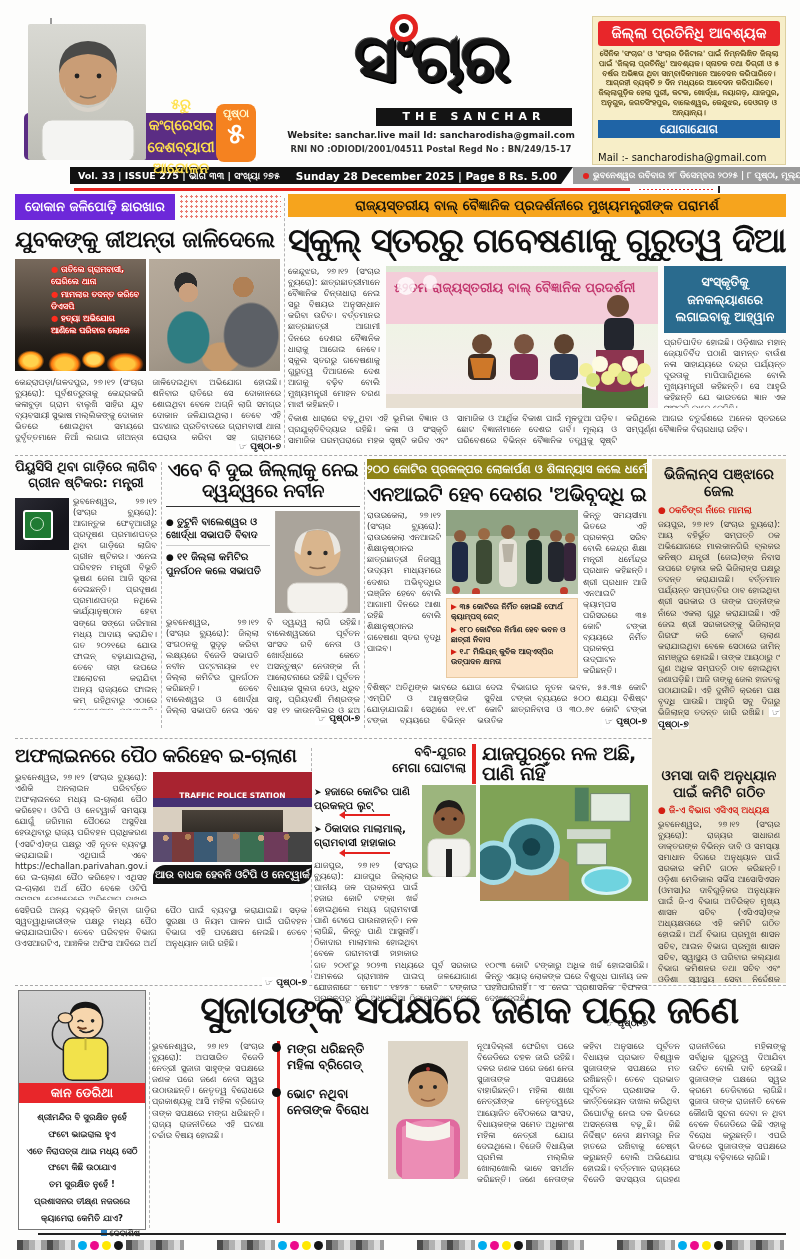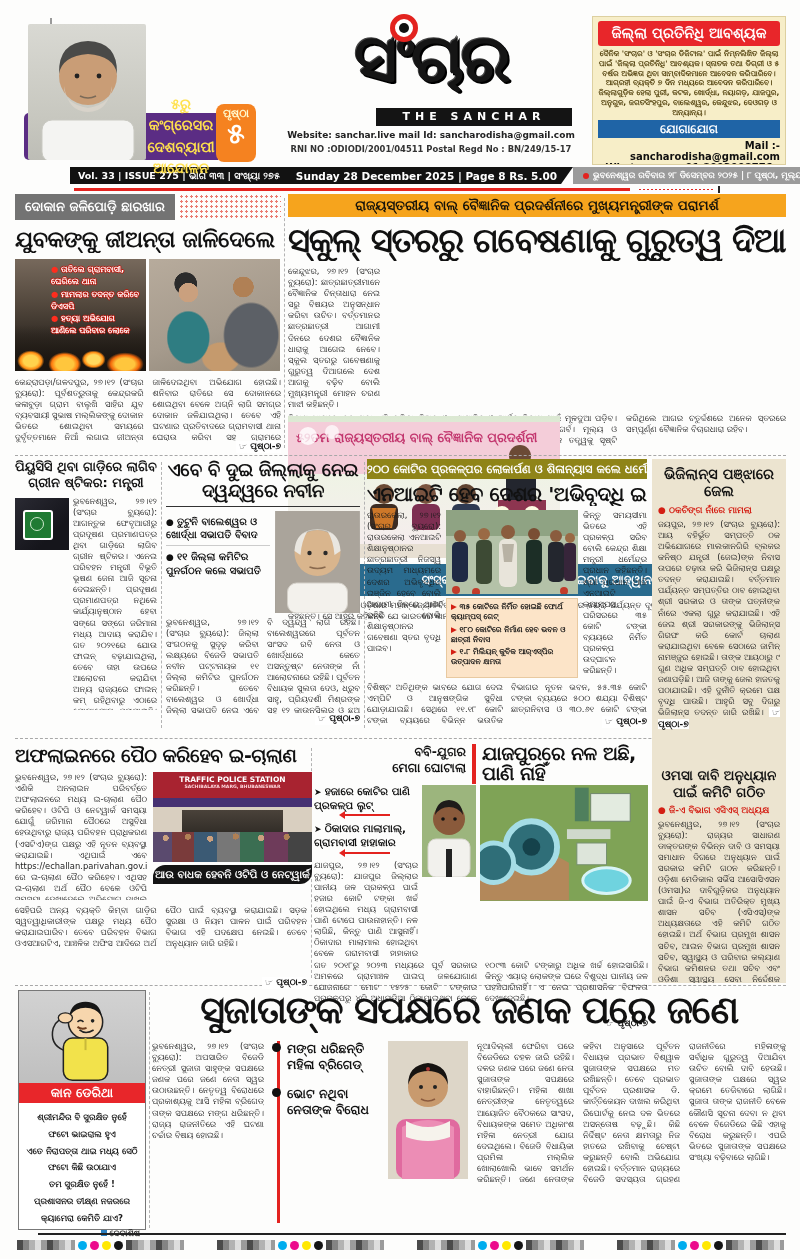--- a/index.html
+++ b/index.html
@@ -26,40 +26,40 @@
   .logo-ring{position:absolute;left:112px;top:0px;width:18px;height:18px;border:5px solid #e3231f;border-radius:50%;background:#fff;}
   .logo-ring i{position:absolute;left:4px;top:4px;width:10px;height:10px;background:#111;border-radius:50%;}
   .tagline{position:absolute;left:98px;top:94px;width:196px;height:18px;background:#141414;color:#fff;
       font-size:11px;font-weight:800;letter-spacing:5px;text-align:center;line-height:18px;}
   .site-line{position:absolute;left:0;top:116px;width:100%;font-size:9px;font-weight:800;color:#222;}
   .rni-line{position:absolute;left:0;top:130px;width:100%;font-size:8.4px;font-weight:800;color:#333;}
   .adbox{left:592px;top:16px;width:194px;height:149px;background:#f7eec8;border:1px solid #ddd0a0;box-sizing:border-box;padding:4px 5px;overflow:hidden;}
   .adbox .adhead{background:#e8262a;color:#ffffff;font-weight:800;font-size:14.5px;text-align:center;padding:4px 0;border-radius:3px;}
   .adbox .adbody{font-size:7.5px;line-height:1.3;font-weight:700;color:#54430f;text-align:center;margin:3px 0;}
   .adbox .adbar{background:#1f64a6;color:#fff;font-weight:800;font-size:12px;text-align:center;padding:2px 0;}
-  .adbox .admail{font-size:10px;font-weight:700;text-align:right;margin-top:2px;color:#101010;}
+  .adbox .admail{font-size:10px;font-weight:400;text-align:left;margin-top:14px;color:#101010;}
   .adbox .adwa{font-size:10px;font-weight:800;text-align:center;color:#101010;}
 
   
   .datebar{left:70px;top:167px;width:716px;height:17px;display:flex;font-weight:800;}
   .db-black{background:#121212;color:#fff;width:508px;display:flex;align-items:center;
       clip-path:polygon(0 0,100% 0,calc(100% - 12px) 100%,0 100%);}
   .db-left{font-size:9.5px;padding-left:8px;white-space:nowrap;}
   .db-center{flex:1;text-align:center;font-size:10.5px;white-space:nowrap;padding-right:16px;margin-left:16px;}
   .db-gray{flex:1;background:#9b9b9b;color:#fff;font-size:8.6px;display:flex;align-items:center;white-space:nowrap;padding-left:10px;}
   .db-gray::before{content:"";width:6px;height:6px;border-radius:50%;background:#e3231f;margin-right:4px;flex:0 0 auto;}
   .red-rule{left:74px;top:188px;width:556px;height:3px;background:#e3231f;}
   .red-rule-dots{left:638px;top:188px;width:76px;height:3px;
       background-image:radial-gradient(#e3231f 1.1px,transparent 1.2px);background-size:4px 3px;}
   .black-tick{left:718px;top:186px;width:2px;height:7px;background:#222;}
 
   
   .fire-art{left:15px;top:194px;width:266px;height:258px;}
   .kicker-row{display:flex;height:26px;}
-  .kicker-red{background:#737373;color:#fff;font-weight:800;font-size:13px;line-height:26px;padding:0 10px;white-space:nowrap;}
+  .kicker-red{background:#6d28d9;color:#fff;font-weight:800;font-size:13px;line-height:26px;padding:0 10px;white-space:nowrap;}
   .dotpad{flex:1;margin-left:4px;background-image:radial-gradient(#ea7a70 1.2px,transparent 1.3px);background-size:5px 5px;}
   .fire-head{font-size:22.5px;font-weight:900;letter-spacing:-0.5px;margin-top:6px;}
   .photo-row{display:flex;gap:3px;margin-top:6px;}
   .fire-photo{position:relative;width:131px;height:112px;overflow:hidden;
       background:linear-gradient(180deg,#77695c 0%,#53483d 40%,#352e27 68%,#241f1a 100%);}
   .fire-flames{position:absolute;left:0;bottom:0;width:100%;height:46px;
       background:
        radial-gradient(ellipse 18px 14px at 12% 78%,#ffd34d 0 40%,#ff8c12 60%,transparent 75%),
        radial-gradient(ellipse 22px 16px at 38% 85%,#ffc63d 0 40%,#ff7a0e 60%,transparent 75%),
        radial-gradient(ellipse 16px 12px at 60% 75%,#ffd95e 0 40%,#ff8c12 60%,transparent 75%),
@@ -76,21 +76,21 @@
       radial-gradient(circle 17px at 72% 25%,#b08055 0 60%,transparent 62%),
       radial-gradient(ellipse 44px 52px at 78% 68%,#5c6066 0 60%,transparent 64%),
       radial-gradient(ellipse 30px 24px at 55% 88%,#c59a6d 0 60%,transparent 66%),
       linear-gradient(160deg,#b7ab9c,#a59a8c 60%,#8e8577);}
   .fire-body{margin-top:6px;height:76px;columns:2;column-gap:9px;position:relative;}
 
   
   .main-art{left:288px;top:194px;width:498px;height:258px;}
   .main-kicker{background:#f6a41d;color:#15120a;font-weight:800;font-size:13.5px;text-align:center;height:23px;line-height:23px;}
   .main-head{font-size:34px;font-weight:900;letter-spacing:-1.5px;text-align:center;margin-top:3px;}
-  .main-row{display:flex;gap:6px;margin-top:5px;height:142px;flex-direction:column;}
+  .main-row{display:flex;gap:6px;margin-top:5px;height:142px;}
   .main-intro{width:92px;flex:0 0 auto;}
   .stage-photo{position:relative;flex:0 0 auto;width:272px;height:142px;overflow:hidden;
       background:linear-gradient(180deg,#dbe8d2 0%,#eef4e4 35%,#f7ecef 100%);}
   .stage-banner{position:absolute;left:0;top:6px;width:100%;height:52px;background:#f4cdd9;}
   .stage-banner-text{position:absolute;left:8px;top:14px;width:95%;color:#c2356d;font-weight:900;font-size:13px;white-space:nowrap;overflow:hidden;}
   .blue-box{background:#2a6b8e;color:#fff;font-weight:800;font-size:12.5px;line-height:1.4;text-align:center;padding:7px 4px;}
   .main-right{flex:1;display:flex;flex-direction:column;gap:4px;}
   .main-bottom{margin-top:5px;height:44px;columns:3;column-gap:9px;}
 
   
@@ -130,21 +130,21 @@
   .omsa-body{height:168px;overflow:hidden;}
 
   
   .echallan{left:15px;top:744px;width:292px;height:238px;}
   .ech-head{font-size:19px;font-weight:900;letter-spacing:-0.5px;}
   .ech-row{display:flex;gap:6px;margin-top:5px;}
   .ech-body1{width:132px;height:128px;flex:0 0 auto;}
   .station-wrap{flex:1;}
   .station-photo{position:relative;width:100%;height:90px;overflow:hidden;background:#d9cfc0;}
   .st-band{position:absolute;left:0;top:0;width:100%;height:26px;background:#a82330;}
-  .st-band .t1{color:#fff;font-weight:800;font-size:7.5px;text-align:center;margin-top:3px;white-space:nowrap;overflow:hidden;}
+  .st-band .t1{color:#fff;font-weight:800;font-size:7.5px;text-align:center;margin-top:19px;white-space:nowrap;overflow:hidden;}
   .st-band .t2{color:#ffd9de;font-weight:700;font-size:4.6px;text-align:center;white-space:nowrap;overflow:hidden;}
   .st-purple{position:absolute;left:0;top:26px;width:100%;height:9px;background:#463172;}
   .st-door{position:absolute;left:18%;top:38px;width:64%;height:26px;background:linear-gradient(180deg,#4a423a,#2e2a25);}
   .st-people{position:absolute;left:0;bottom:0;width:100%;height:30px;background:
       radial-gradient(circle 5px at 8% 20%,#caa07e 0 60%,transparent 62%),
       radial-gradient(circle 5px at 22% 16%,#b08055 0 60%,transparent 62%),
       radial-gradient(circle 5px at 36% 22%,#caa07e 0 60%,transparent 62%),
       radial-gradient(circle 5px at 52% 15%,#b08055 0 60%,transparent 62%),
       radial-gradient(circle 5px at 68% 20%,#caa07e 0 60%,transparent 62%),
       radial-gradient(circle 5px at 84% 16%,#b08055 0 60%,transparent 62%),

